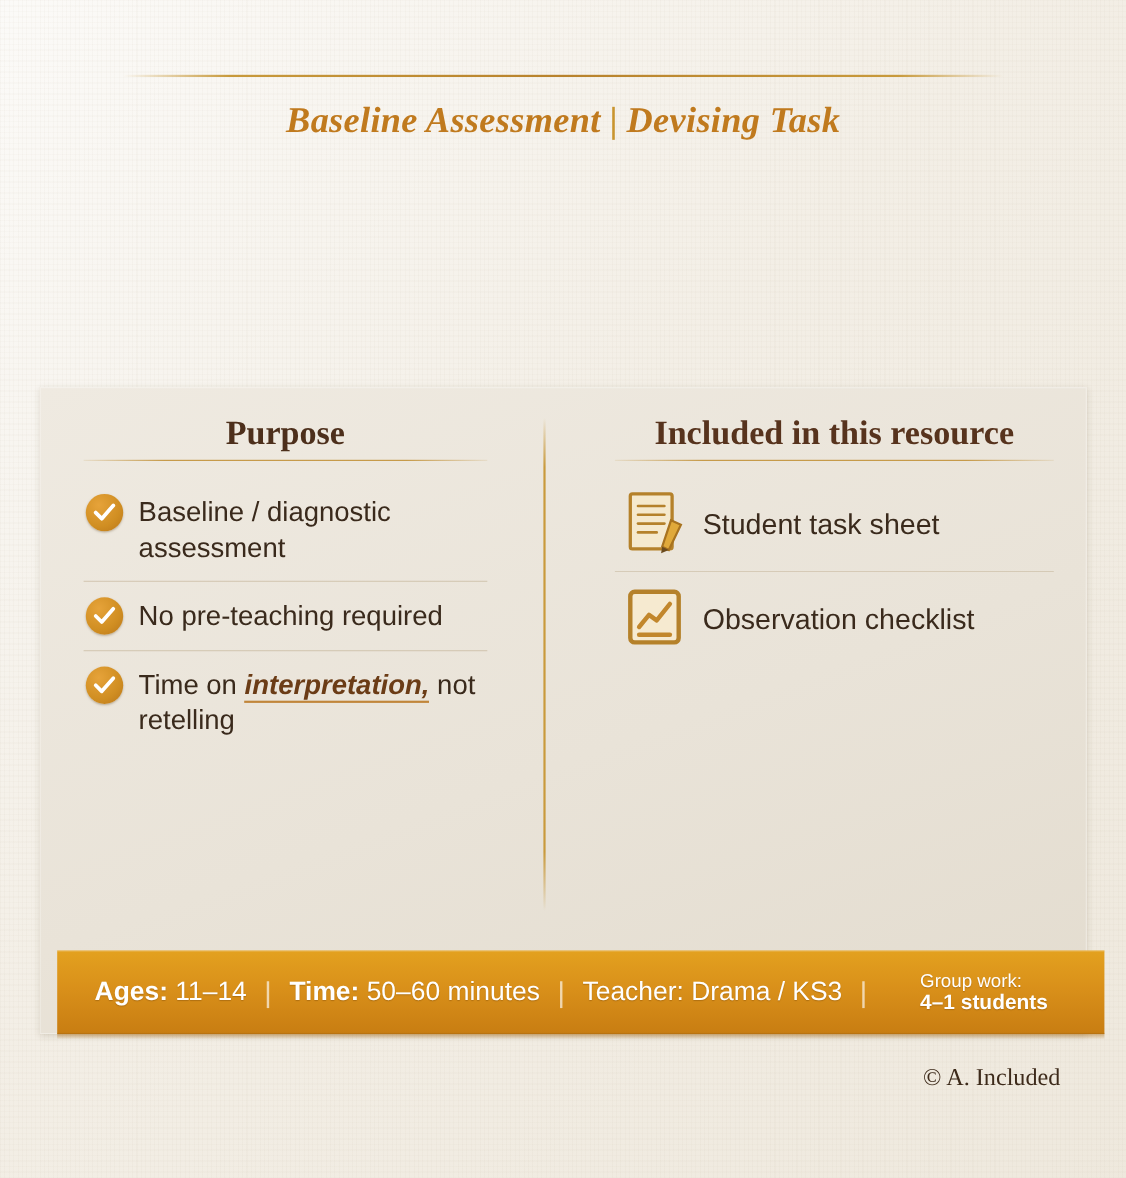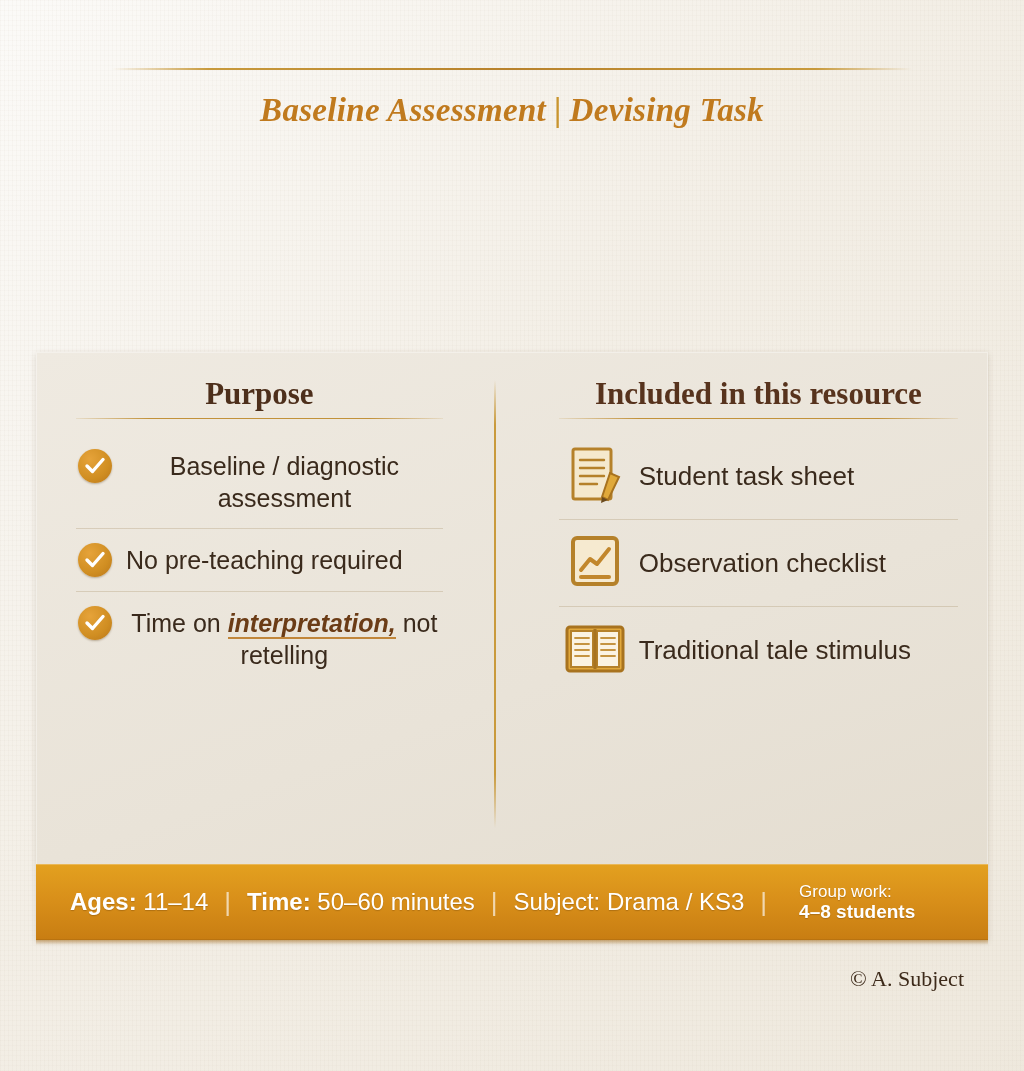--- a/index.html
+++ b/index.html
@@ -123,21 +123,20 @@
   .purpose-list {
     list-style: none;
     margin: 16px 0 0 0;
     padding: 0;
   }
   .purpose-item {
     display: flex;
     align-items: flex-start;
     padding: 14px 0 14px 2px;
     border-bottom: 1px solid rgba(160,135,95,0.28);
-    text-align: center;
   }
   .purpose-item:last-child { border-bottom: none; }
   .check {
     flex: 0 0 auto;
     width: 34px;
     height: 34px;
     border-radius: 50%;
     background: radial-gradient(circle at 35% 30%, #e6a33a 0%, #d08e22 60%, #b9761a 100%);
     margin-right: 14px;
     position: relative;
@@ -178,21 +177,21 @@
     position: relative;
   }
   .res-text {
     font-family: "Liberation Sans", sans-serif;
     font-size: 26px;
     color: #3a2a1c;
   }
 
   .footer-bar {
     position: absolute;
-    left: 0;
+    left: 16px;
     bottom: 0;
     width: 952px;
     height: 76px;
     background: linear-gradient(to bottom, #e3a11f 0%, #d9901a 45%, #c87d12 100%);
     display: flex;
     align-items: center;
     padding-left: 34px;
     box-sizing: border-box;
     box-shadow: inset 0 1px 0 rgba(255,255,255,0.25);
   }
@@ -210,21 +209,21 @@
     white-space: nowrap;
     text-shadow: 0 1px 1px rgba(130,80,10,0.45);
   }
   .fact b { font-weight: bold; }
   .fact-sep {
     color: rgba(255,255,255,0.65);
     font-size: 26px;
     padding: 0 16px;
   }
   .group-block {
-    margin-left: 16px;
+    margin-left: 32px;
     line-height: 1.12;
     color: #ffffff;
     text-shadow: 0 1px 1px rgba(130,80,10,0.45);
   }
   .group-label { font-size: 17px; }
   .group-value { font-size: 19px; font-weight: bold; }
 
   .copyright {
     position: absolute;
     right: 60px;
@@ -317,55 +316,34 @@
             <span class="res-icon">
               <svg width="72" height="66" viewBox="0 0 72 66" aria-hidden="true">
                 <rect x="14" y="8" width="44" height="46" rx="4" fill="#f6ead0" stroke="#b5812a" stroke-width="4"></rect>
                 <polyline points="22,40 31,29 38,34 50,19" fill="none" stroke="#c2872c" stroke-width="4" stroke-linecap="round" stroke-linejoin="round"></polyline>
                 <line x1="22" y1="47" x2="50" y2="47" stroke="#c2872c" stroke-width="4" stroke-linecap="round"></line>
               </svg>
             </span>
             <span class="res-text">Observation checklist</span>
           </li>
 
-          <li class="res-item">
-            <span class="res-icon">
-              <svg width="72" height="66" viewBox="0 0 72 66" aria-hidden="true">
-                <rect x="8" y="10" width="56" height="44" rx="3" fill="#e2a93c" stroke="#a8731f" stroke-width="3"></rect>
-                <path d="M12 14 H34 V50 H12 Z" fill="#fbf3e2" stroke="#b5812a" stroke-width="2"></path>
-                <path d="M38 14 H60 V50 H38 Z" fill="#fbf3e2" stroke="#b5812a" stroke-width="2"></path>
-                <g stroke="#c59441" stroke-width="1.8" stroke-linecap="round">
-                  <line x1="16" y1="21" x2="30" y2="21"></line>
-                  <line x1="16" y1="27" x2="30" y2="27"></line>
-                  <line x1="16" y1="33" x2="30" y2="33"></line>
-                  <line x1="16" y1="39" x2="30" y2="39"></line>
-                  <line x1="42" y1="21" x2="56" y2="21"></line>
-                  <line x1="42" y1="27" x2="56" y2="27"></line>
-                  <line x1="42" y1="33" x2="56" y2="33"></line>
-                  <line x1="42" y1="39" x2="56" y2="39"></line>
-                </g>
-                <line x1="36" y1="12" x2="36" y2="52" stroke="#a8731f" stroke-width="3"></line>
-              </svg>
-            </span>
-            <span class="res-text">Traditional tale stimulus</span>
-          </li>
 
         </ul>
       </div>
     </div>
 
     <div class="footer-bar">
       <span class="fact"><b>Ages:</b> <span>11–14</span></span>
       <span class="fact-sep">|</span>
       <span class="fact"><b>Time:</b> <span>50–60 minutes</span></span>
       <span class="fact-sep">|</span>
-      <span class="fact"><span>Subject:</span> <span>Drama / KS3</span></span>
+      <span class="fact"><span>Teacher:</span> <span>Drama / KS3</span></span>
       <span class="fact-sep">|</span>
       <span class="group-block">
         <div class="group-label">Group work:</div>
-        <div class="group-value">4–8 students</div>
+        <div class="group-value">4–1 students</div>
       </span>
     </div>
   </div>
 
-  <div class="copyright">© A. Subject</div>
+  <div class="copyright">© A. Included</div>
 
 </div>
 
 </body></html>

